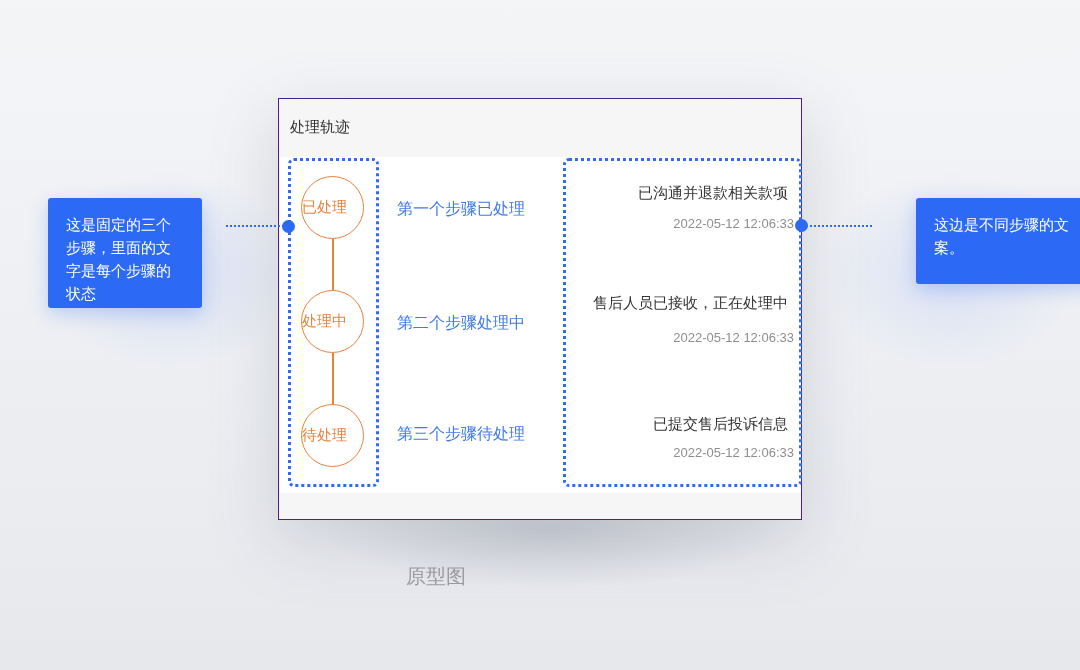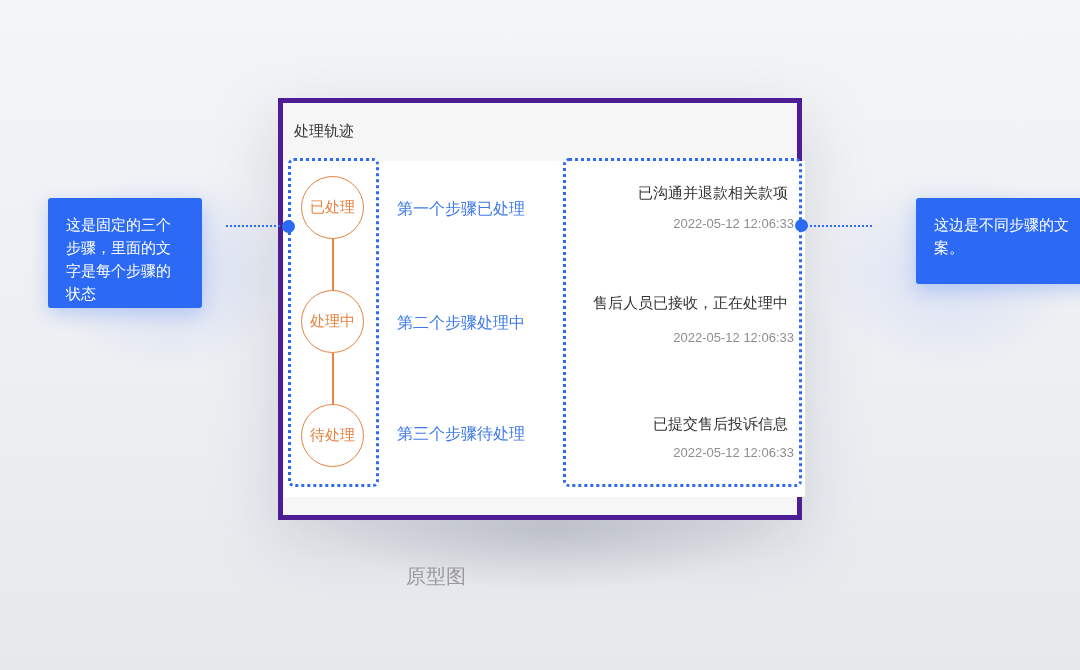--- a/index.html
+++ b/index.html
@@ -17,21 +17,21 @@
     position: absolute; left: 820px; top: 170px; width: 260px; height: 200px;
     background: radial-gradient(ellipse at center, rgba(60,110,255,0.12) 0%, rgba(60,110,255,0) 70%);
   }
   .shadow-bottom {
     position: absolute; left: 320px; top: 470px; width: 460px; height: 120px;
     background: radial-gradient(ellipse at center, rgba(150,155,170,0.35) 0%, rgba(150,155,170,0) 70%);
   }
   .card {
     position: absolute; left: 278px; top: 98px; width: 524px; height: 422px;
     background: #f6f6f6;
-    border: 5px solid #4c1d95;
+    border: 1px solid #4c1d95;
     box-shadow: 0 20px 60px rgba(120,125,140,0.25);
   }
   .card-title {
     position: absolute; left: 11px; top: 19px;
     font-size: 15px; color: #333333; font-weight: 500;
   }
   .card-body {
     position: absolute; left: 1px; top: 58px; width: 521px; height: 336px;
     background: #ffffff;
   }
@@ -42,21 +42,21 @@
   }
   .dotted-right {
     position: absolute; left: 563px; top: 158px; width: 239px; height: 329px;
     border: 3px dotted #2f6bf0;
     border-radius: 6px;
   }
   .step-circle {
     position: absolute; width: 63px; height: 63px;
     border: 1.5px solid #e8823f; border-radius: 50%;
     background: #fff;
-    display: flex; align-items: center; justify-content: center;
+    display: flex; align-items: center; 
     color: #e8823f; font-size: 15px;
   }
   .connector {
     position: absolute; left: 332px; width: 1.5px; background: #e8823f;
   }
   .step-desc {
     position: absolute; left: 397px; font-size: 16px; color: #3f7ae8;
   }
   .right-text {
     position: absolute; right: 292px; font-size: 15px; color: #333; text-align: right; white-space: nowrap;

